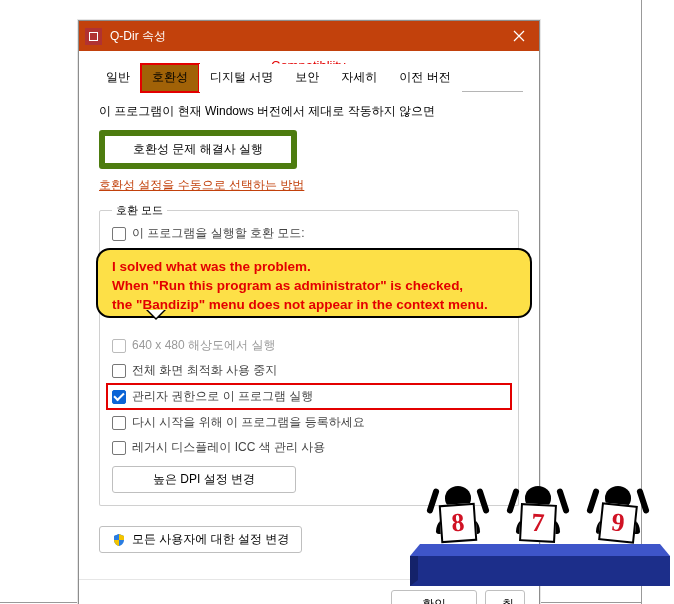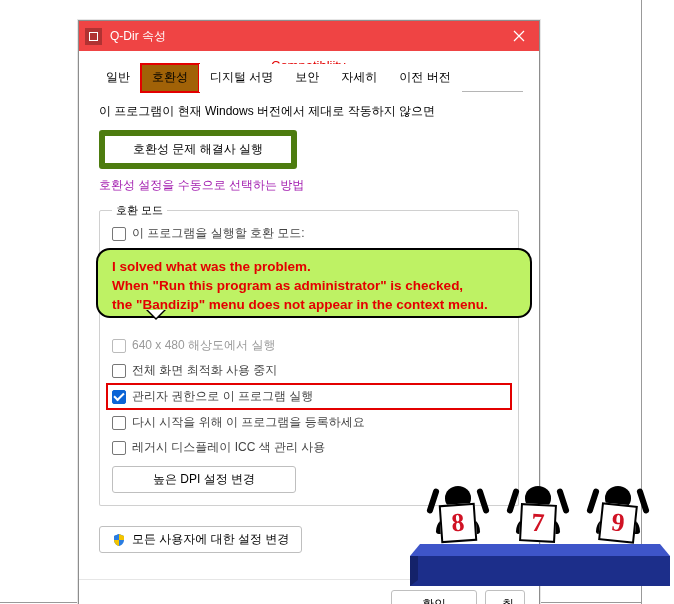--- a/index.html
+++ b/index.html
@@ -34,21 +34,21 @@
     left: 78px;
     top: 20px;
     width: 462px;
     height: 610px;
     border: 1px solid #8d8d8d;
     background: #fff;
     box-shadow: 0 0 0 1px #e6e6e6;
   }
   .titlebar {
     height: 30px;
-    background: #ef4444;
+    background: #c2410c;
     color: #fff;
     display: flex;
     align-items: center;
     padding: 0 6px;
     font-size: 12px;
   }
   .title-icon {
     width: 17px;
     height: 17px;
     background: #b03232;
@@ -113,21 +113,22 @@
   }
   .wiz-btn {
     display: inline-block;
     border: 6px solid #4d7c0f;
     border-radius: 3px;
     padding: 5px 28px;
     color: #000;
     margin-bottom: 8px;
   }
   .link {
-    color: #a21caf;
+    color: #c2410c;
+    text-decoration: underline;
     display: inline-block;
     margin-bottom: 10px;
   }
   .group {
     border: 1px solid #d0d0d0;
     border-radius: 2px;
     margin: 6px 0 12px 0;
     padding: 10px 12px 12px 12px;
     position: relative;
   }
@@ -229,21 +230,21 @@
   .ftr-btn.cut { width: 40px; overflow: hidden; white-space: nowrap; text-align:left; padding-left:16px;}
   
   .bubble {
     position: absolute;
     left: 96px;
     top: 248px;
     width: 436px;
     height: 70px;
     border: 2px solid #000;
     border-radius: 14px;
-    background: #bef264;
+    background: #fde047;
     padding: 8px 14px;
     color: #e30000;
     font-weight: bold;
     font-size: 13.5px;
     line-height: 1.4;
     z-index: 20;
   }
   .bubble::after {
     content: "";
     position: absolute;

